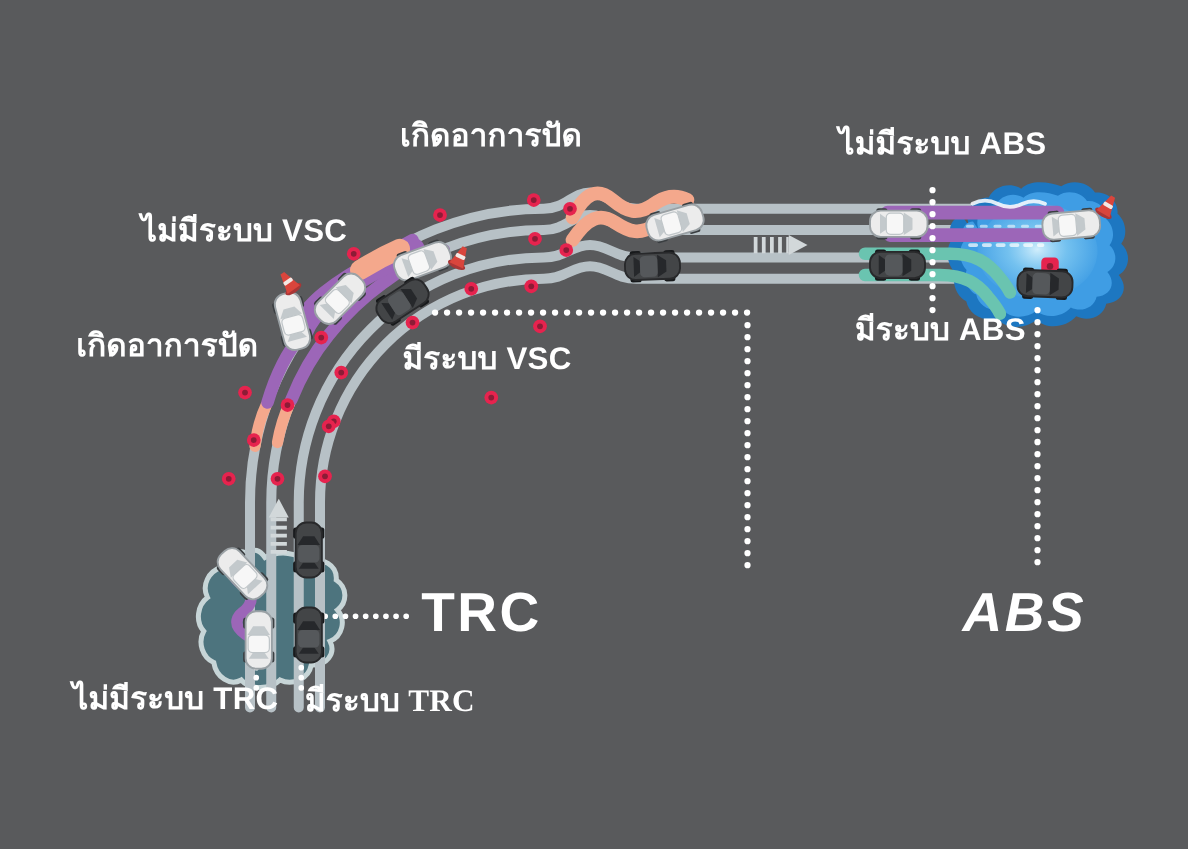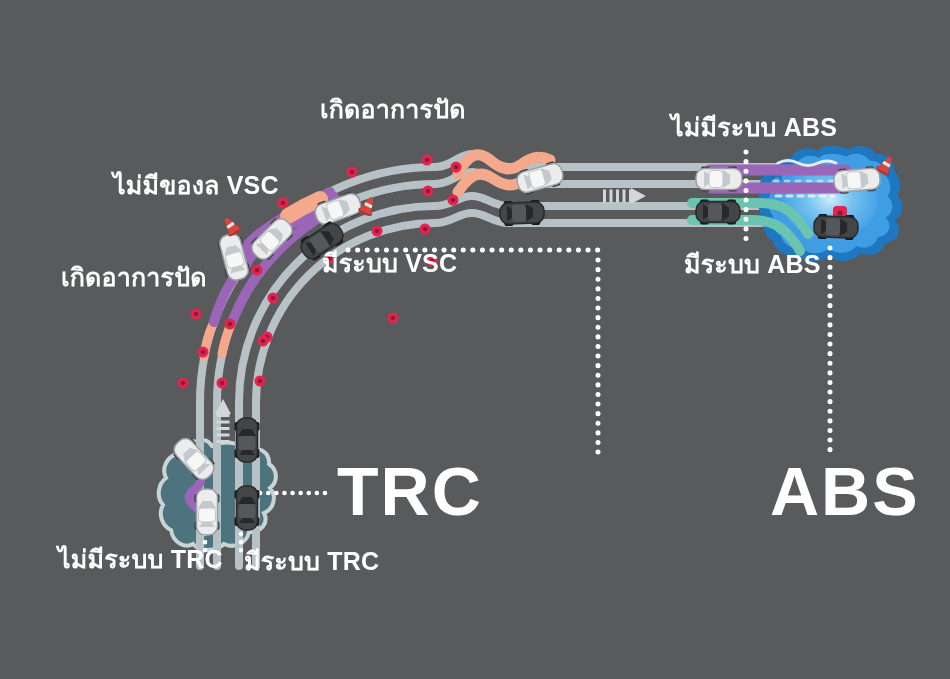--- a/index.html
+++ b/index.html
@@ -26,21 +26,21 @@
   .pud-i{fill:var(--pud-inner);}
   .pud-t{fill:var(--pud-trc);stroke:var(--pud-trc-edge);stroke-width:4;}
   .foam{fill:none;stroke:#ffffff;stroke-linecap:round;}
   .wW{fill:#3a3e41;} .bW{fill:#ececec;stroke:#9aa1a5;stroke-width:1.5;}
   .gW{fill:#c3c9cc;} .rW{fill:#f7f7f7;stroke:#c0c6c9;stroke-width:1;}
   .wB{fill:#17191b;} .bB{fill:#434547;stroke:#28292b;stroke-width:1.5;}
   .gB{fill:#26282b;} .rB{fill:#55585b;}
   .cone-body{fill:#d9453c;} .cone-base{fill:#a93636;} .cone-stripe{fill:#f3e8e4;}
   .lbl{position:absolute;color:var(--text);font-weight:bold;font-size:25px;line-height:31px;
        white-space:nowrap;letter-spacing:0.2px;}
-  .big{position:absolute;color:var(--text);font-weight:bold;font-size:68px;line-height:66px;
+  .big{position:absolute;color:var(--text);font-weight:bold;font-size:44px;line-height:66px;
        letter-spacing:2px;white-space:nowrap;text-align:right;}
 </style>
 </head>
 <body>
 
 <div class="stage">
 
 <svg width="950" height="679" viewBox="0 0 950 679">
   <defs>
     <radialGradient id="glow" cx="50%" cy="48%" r="55%">
@@ -214,26 +214,26 @@
   <g>
     <use href="#cone" transform="translate(231 226) rotate(-35)"></use>
     <use href="#cone" transform="translate(368 206) rotate(25)"></use>
     <use href="#cone" transform="translate(886 165) rotate(30)"></use>
   </g>
 </svg>
 
   <div class="lbl" style="left:320px;top:94px;">
     <div>เกิดอาการปัด</div>
   </div>
-  <div class="lbl" style="left:113px;top:170px;">ไม่มีของล VSC</div>
+  <div class="lbl" style="left:113px;top:170px;">ไม่มีระบบ VSC</div>
   <div class="lbl" style="left:61px;top:262px;">
     <div>เกิดอาการปัด</div>
   </div>
-  <div class="lbl" style="left:322px;top:248px;text-align:center;">มีระบบ VSC</div>
-  <div class="lbl" style="left:671px;top:112px;">ไม่มีระบบ ABS</div>
+  <div class="lbl" style="left:322px;top:272px;text-align:center;">มีระบบ VSC</div>
+  <div class="lbl" style="left:671px;top:100px;">ไม่มีระบบ ABS</div>
   <div class="lbl" style="left:684px;top:249px;">มีระบบ ABS</div>
   <div class="lbl" style="left:58px;top:544px;">ไม่มีระบบ TRC</div>
-  <div class="lbl" style="left:244px;top:546px;">มีระบบ TRC</div>
+  <div class="lbl" style="left:244px;top:546px;font-family:Liberation Serif, serif;">มีระบบ TRC</div>
 
   <div class="big" style="left:337px;top:458px;">TRC</div>
-  <div class="big" style="left:770px;top:458px;">ABS</div>
+  <div class="big" style="left:770px;top:458px;font-style:italic;">ABS</div>
 
 </div>
 
 </body></html>

